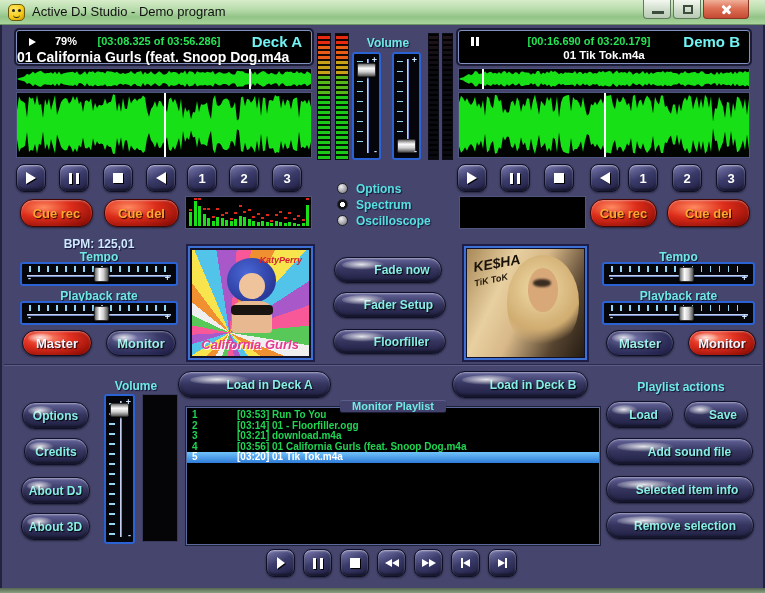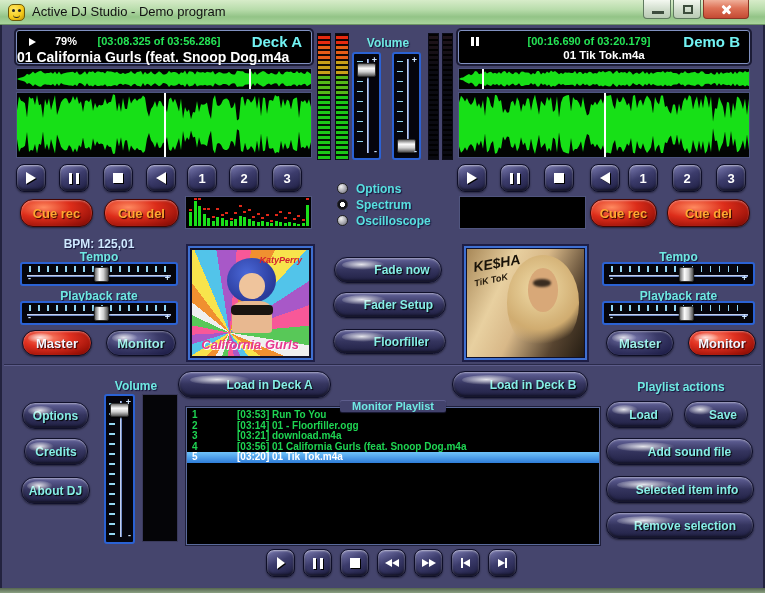--- a/index.html
+++ b/index.html
@@ -373,20 +373,21 @@
     <div class="line-v"></div>
     <div class="thumb-v" style="top:5%;left:4px;"></div>
     <span class="sgn" style="right:2px;top:2px;">+</span>
     <span class="sgn" style="right:2px;bottom:2px;">-</span>
   </div>
   <div style="position:absolute;left:142px;top:394px;width:36px;height:148px;background:#050508;border:1px solid #3a3a5c;"></div>
 
   <div class="pill" style="left:22px;top:402px;width:67px;height:27px;">Options</div>
   <div class="pill" style="left:24px;top:438px;width:64px;height:27px;">Credits</div>
   <div class="pill" style="left:21px;top:477px;width:69px;height:27px;">About DJ</div>
+  <div class="pill" style="left:21px;top:513px;width:69px;height:27px;">About 3D</div>
 
   <div style="position:absolute;left:186px;top:396px;width:414px;text-align:center;z-index:3;">
     <span class="chip cy">Monitor Playlist</span>
   </div>
   <div class="plbox" style="left:186px;top:407px;width:414px;height:138px;">
     <div class="prow">
         <span class="pnum">1</span>
         <span class="ptext">[03:53] Run To You</span>
       </div>
     <div class="prow">

